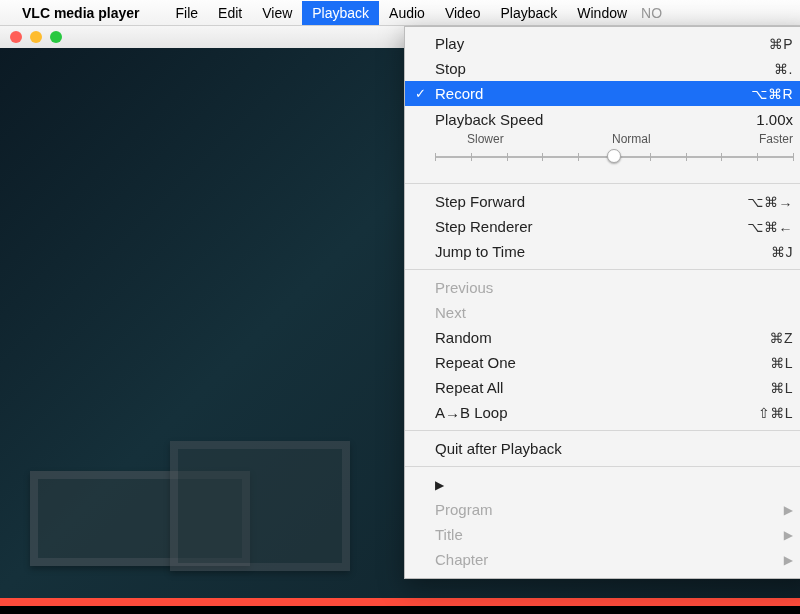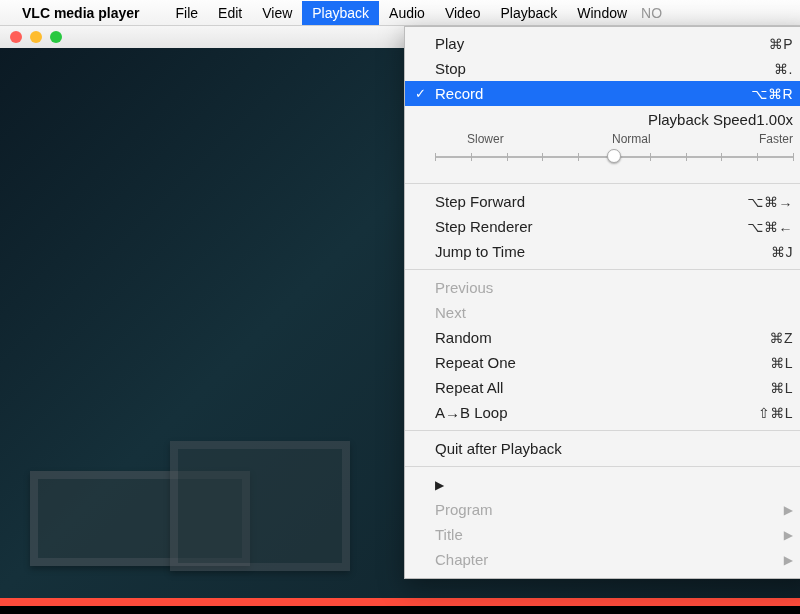--- a/index.html
+++ b/index.html
@@ -66,21 +66,21 @@
     .mi .short { color:#323232; font-size:14px; letter-spacing:0.5px;}
     .mi.highlight { background:#1b6ff7; color:#fff; }
     .mi.highlight .short{ color:#fff;}
     .mi.disabled { color:#a9a9a9; }
     .mi .check { position:absolute; left:10px; font-size:13px; }
     .mi .submenu-arrow { font-size:12px; color:#222; }
     .mi.disabled .submenu-arrow{ color:#a9a9a9;}
     .separator { height:1px; background:#d6d6d6; margin:5px 0; }
     
     .speed-block{ padding:2px 18px 12px 30px; }
-    .speed-head{ display:flex; justify-content:flex-end; font-size:15px; height:22px; align-items:center;}
+    .speed-head{ display:flex; justify-content:space-between; font-size:15px; height:22px; align-items:center;}
     .speed-labels{ display:flex; justify-content:space-between; font-size:12px; color:#555; margin-top:2px;margin-left:32px;}
     .slider-wrap{ position:relative; height:18px; margin-top:2px;}
     .slider-track{ position:absolute; left:0; right:0; top:8px; height:2px; background:#b8b8b8;}
     .tick{ position:absolute; top:5px; width:1px; height:8px; background:#b0b0b0;}
     .knob{ position:absolute; top:1px; width:14px; height:14px; border-radius:50%; background:#fff; border:1px solid #aaa; box-shadow:0 1px 2px rgba(0,0,0,.3);}
   </style>
 </head>
 <body>
 
 <div class="menubar">

